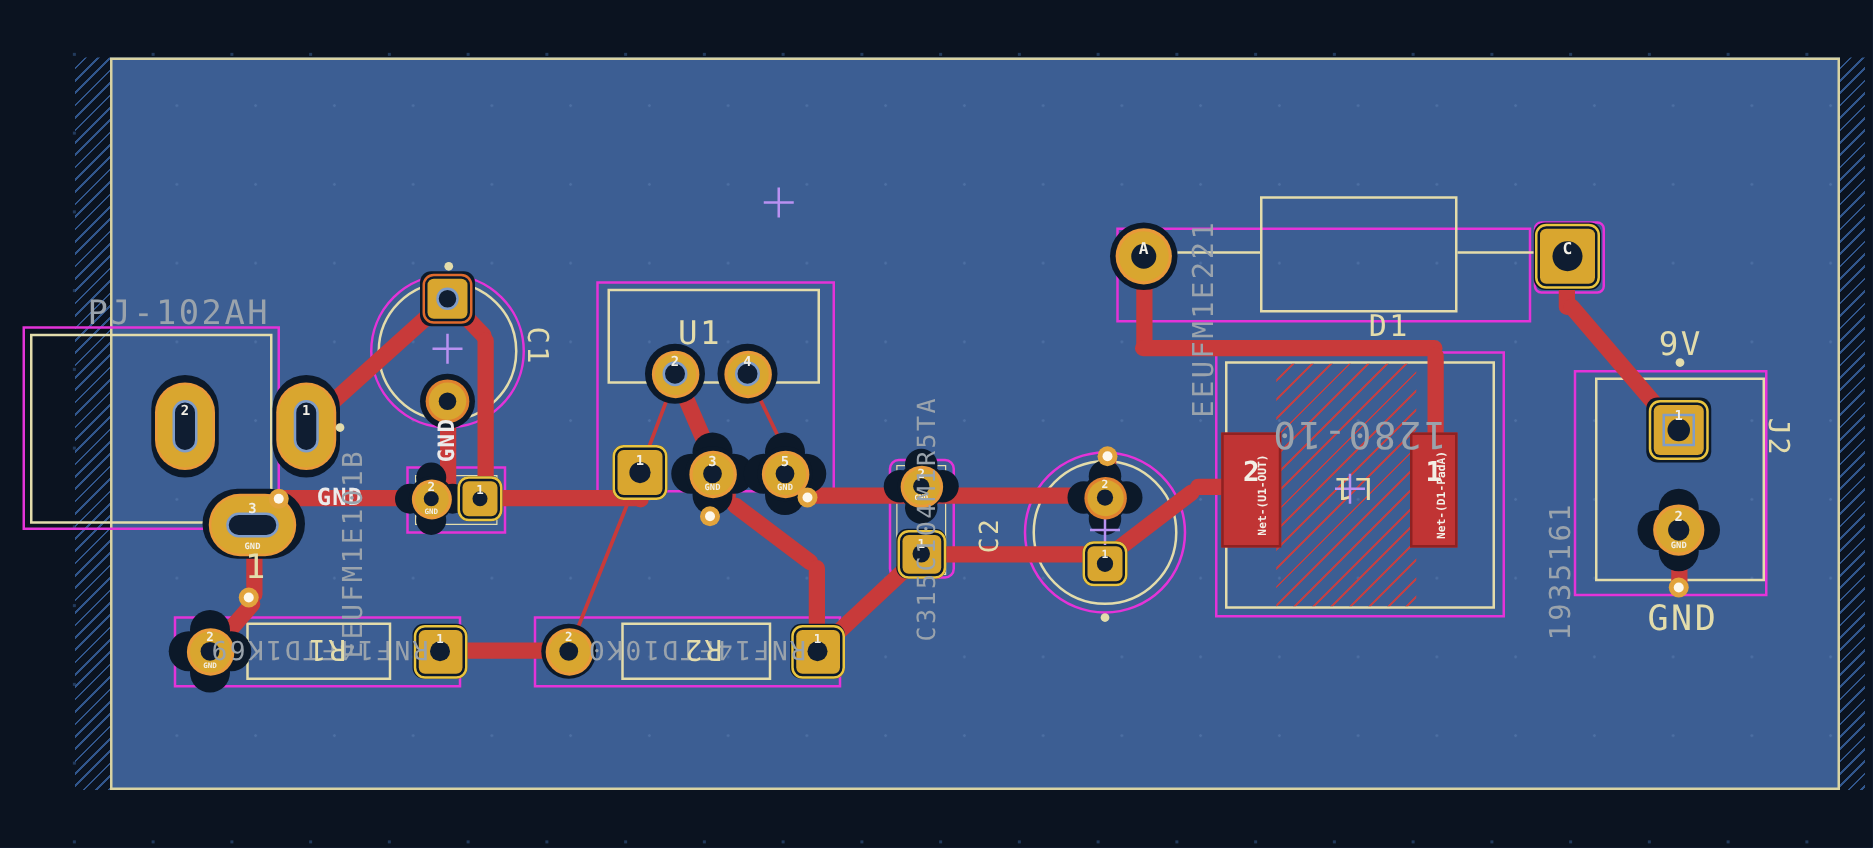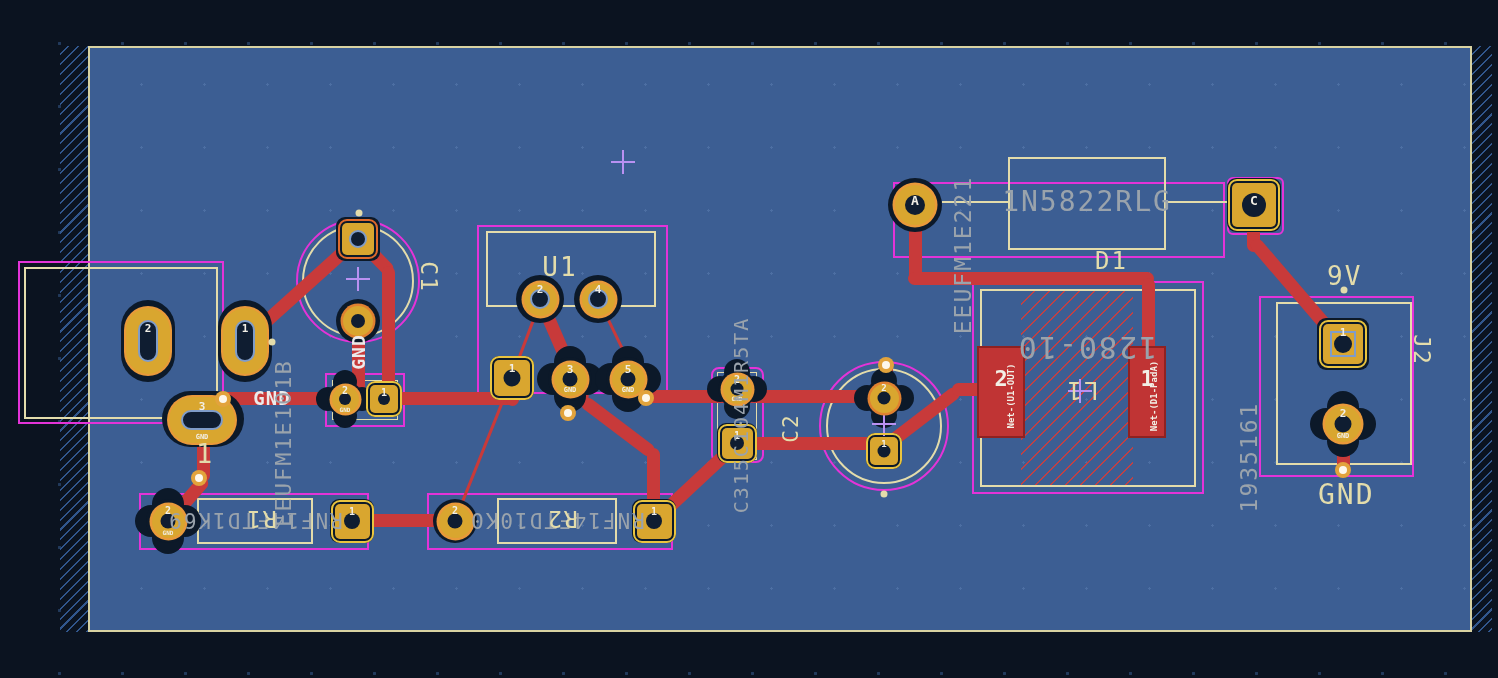--- a/index.html
+++ b/index.html
@@ -288,39 +288,39 @@
   <div class="sdot" style="left:272px;top:342px;"></div>
   <div class="sdot" style="left:359px;top:213px;"></div>
   <div class="sdot" style="left:884px;top:494px;"></div>
   <div class="sdot" style="left:1344px;top:290px;"></div>
 
   <div class="cross" style="left:358px;top:279px;"></div>
   <div class="cross" style="left:623px;top:162px;"></div>
   <div class="cross" style="left:884px;top:424px;"></div>
   <div class="cross" style="left:1080px;top:391px;"></div>
 
+  <div class="fab z7" style="left:70px;top:235px;font-size:27px;">PJ-102AH</div>
   <div class="silk z7" style="left:196px;top:438px;font-size:27px;">1</div>
 
   <div class="silk z7 r90" style="left:429px;top:277px;font-size:23px;">C1</div>
   <div class="fab z7 rm90" style="left:283px;top:443px;font-size:22px;">EEUFM1E101B</div>
 
   <div class="silk z7" style="left:560px;top:267px;font-size:26px;transform:translate(-50%,-50%);">U1</div>
 
   <div class="fab z7 r180" style="left:255px;top:520px;font-size:21px;">RNF14FTD1K69</div>
   <div class="silk z7 r180" style="left:261px;top:519px;font-size:23px;">R1</div>
 
   <div class="fab z7 r180" style="left:557px;top:520px;font-size:21px;">RNF14FTD10K0</div>
   <div class="silk z7 r180" style="left:562px;top:519px;font-size:23px;">R2</div>
 
   <div class="fab z7 rm90" style="left:741px;top:415px;font-size:20px;">C315C104M1R5TA</div>
   <div class="silk z7 rm90" style="left:791px;top:428px;font-size:21px;">C2</div>
 
   <div class="fab z7 rm90" style="left:963px;top:255px;font-size:23px;">EEUFM1E221</div>
 
-  <div class="fab z7" style="left:1087px;top:201px;font-size:28px;transform:translate(-50%,-50%);">1N5822RLG</div>
   <div class="silk z7" style="left:1095px;top:247px;font-size:24px;">D1</div>
 
   <div class="fab z5 r180" style="left:1087px;top:347px;font-size:30px;">1280-10</div>
   <div class="silk z5 r180" style="left:1082px;top:390px;font-size:24px;">L1</div>
 
   <div class="silk z7" style="left:1327px;top:261px;font-size:26px;">9V</div>
   <div class="silk z7 r90" style="left:1422px;top:350px;font-size:23px;">J2</div>
   <div class="silk z7" style="left:1318px;top:478px;font-size:28px;">GND</div>
   <div class="fab z7 rm90" style="left:1249px;top:457px;font-size:23px;">1935161</div>
 

